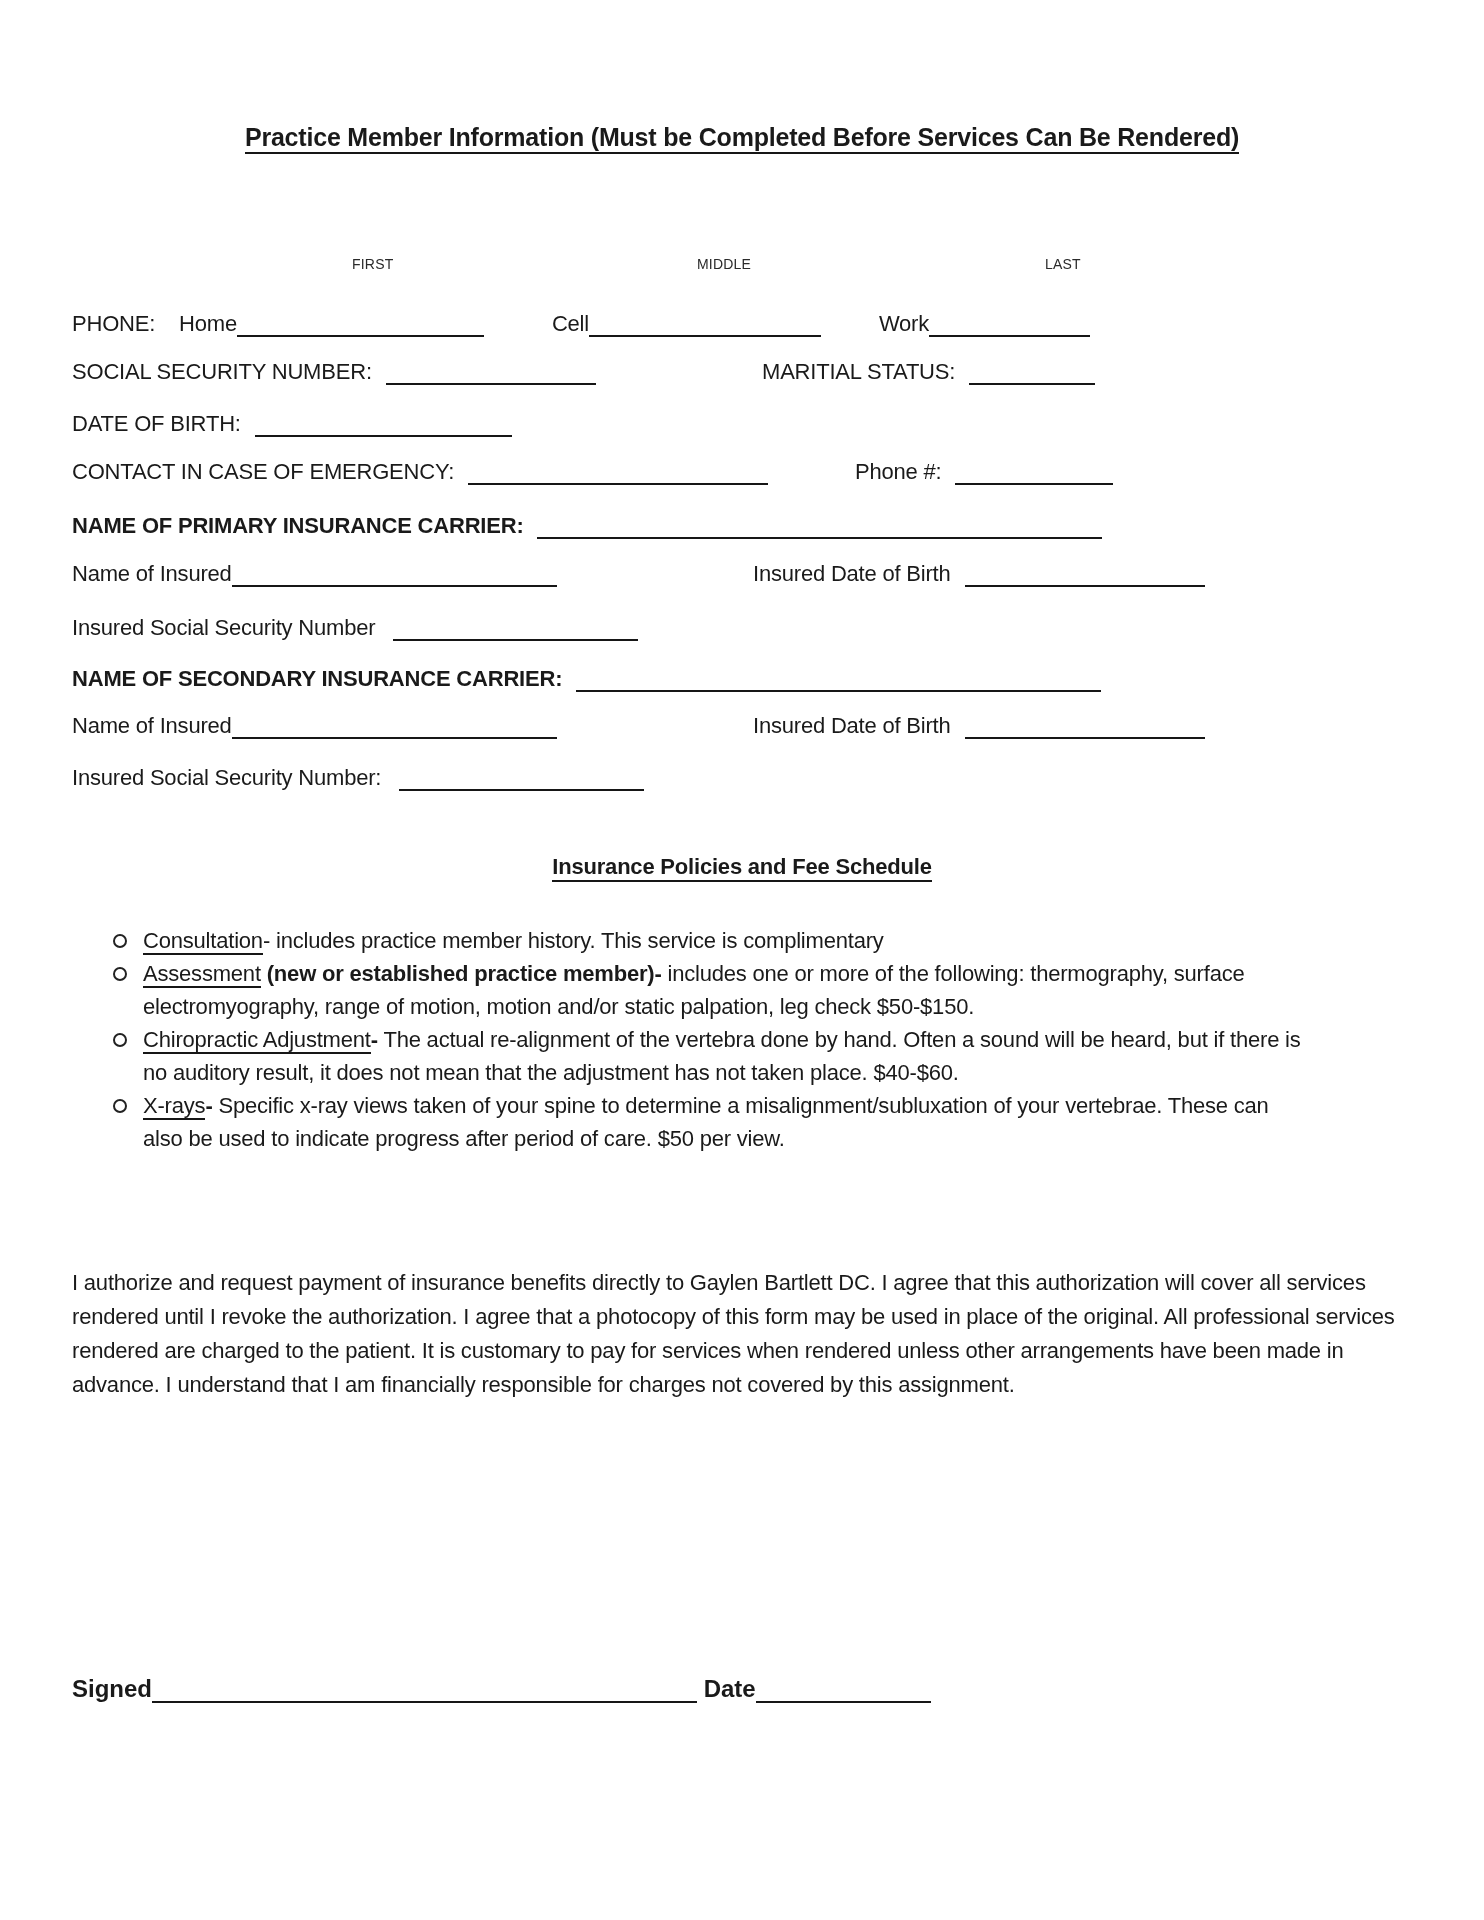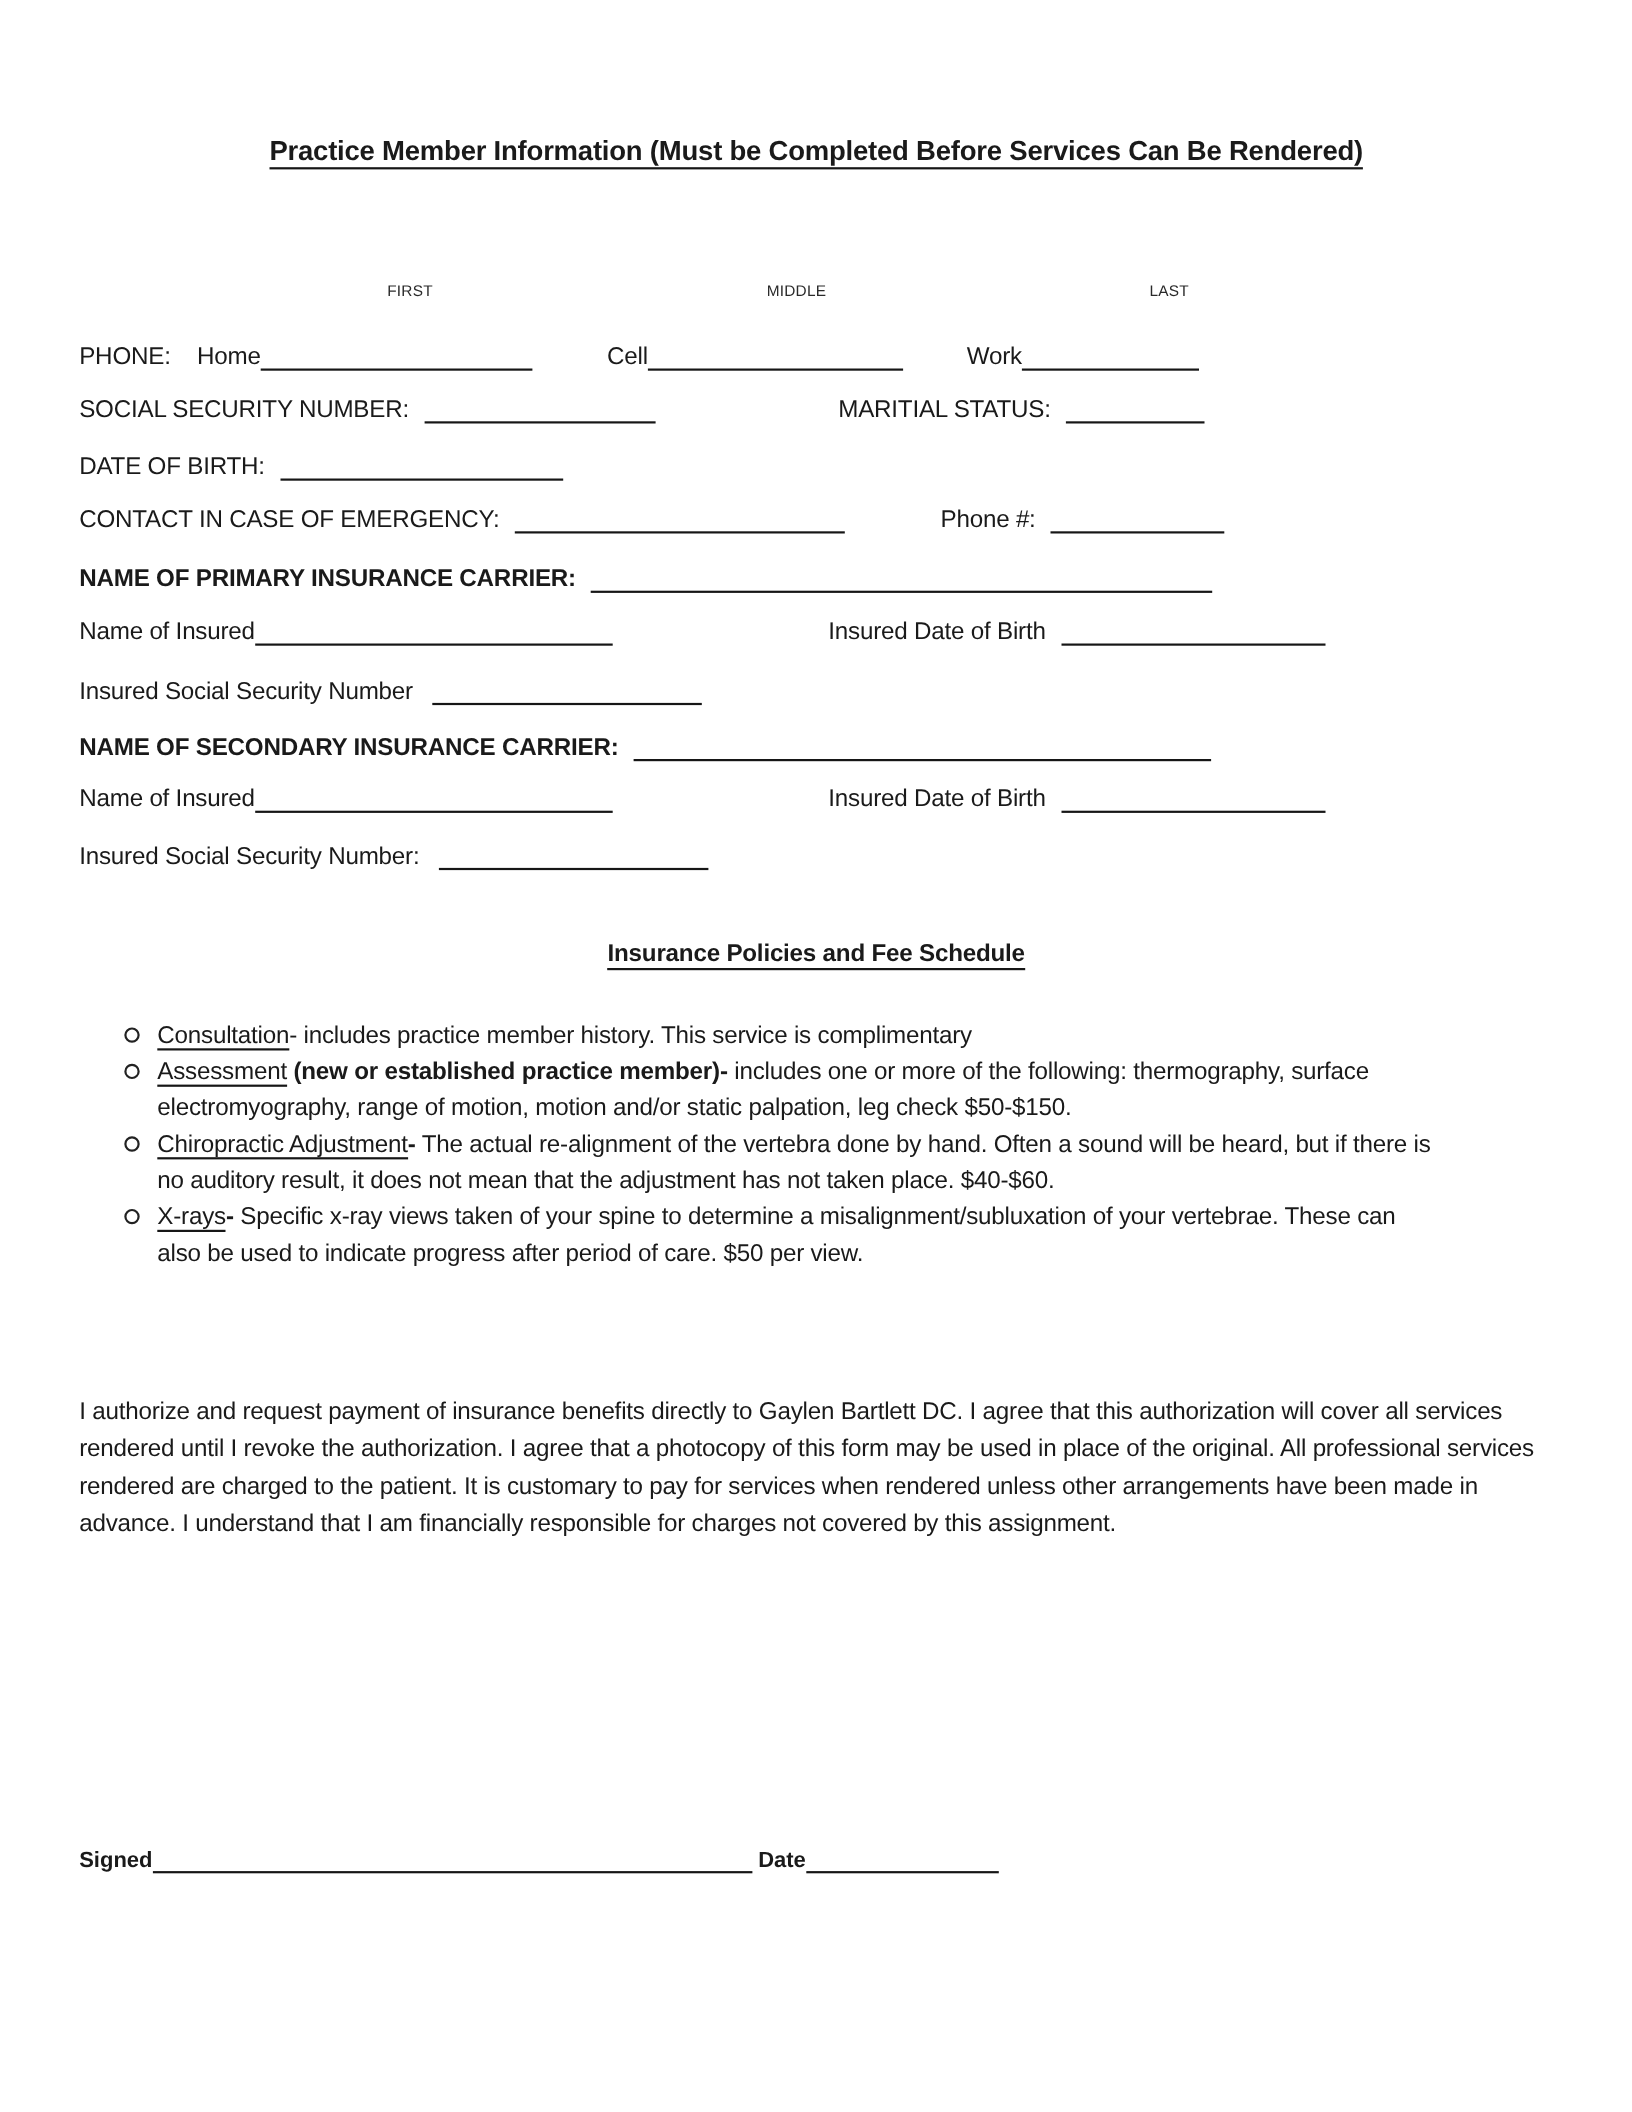--- a/index.html
+++ b/index.html
@@ -15,21 +15,21 @@
   .center-head{position:absolute;left:72px;width:1340px;text-align:center;font-weight:bold;font-size:22px;letter-spacing:-0.2px;}
   .center-head .u, .title .u{border-bottom:2px solid #161616;padding-bottom:1px;}
   .title{position:absolute;left:72px;width:1340px;text-align:center;font-weight:bold;font-size:25px;letter-spacing:-0.2px;}
   .sublabels{position:absolute;left:72px;top:256px;font-size:14px;color:#2a2a2a;letter-spacing:0.2px;}
   .sublabels span{position:absolute;top:0;white-space:nowrap;}
   .fees-list{position:absolute;left:112px;top:924px;width:1195px;}
   .fee-item{position:relative;padding-left:31px;font-size:22px;line-height:33px;letter-spacing:-0.2px;margin:0;}
   .fee-item .marker{position:absolute;left:1px;top:10px;width:10px;height:10px;border:2px solid #222;border-radius:50%;}
   .term{font-weight:normal;border-bottom:2px solid #161616;}
   .para{position:absolute;left:72px;top:1266px;width:1336px;font-size:22px;line-height:34px;letter-spacing:-0.2px;}
-  .sig-row{position:absolute;left:72px;top:1673px;font-size:20px;line-height:32px;font-weight:bold;white-space:nowrap;}
+  .sig-row{position:absolute;left:72px;top:1673px;font-size:24px;line-height:32px;font-weight:bold;white-space:nowrap;}
   .sig-row .blank{height:22px;}
 </style>
 </head>
 <body>
 
 <div class="page">
 
   <div class="title" style="top:123px;">
     <span class="u">Practice Member Information (Must be Completed Before Services Can Be Rendered)</span>
   </div>

